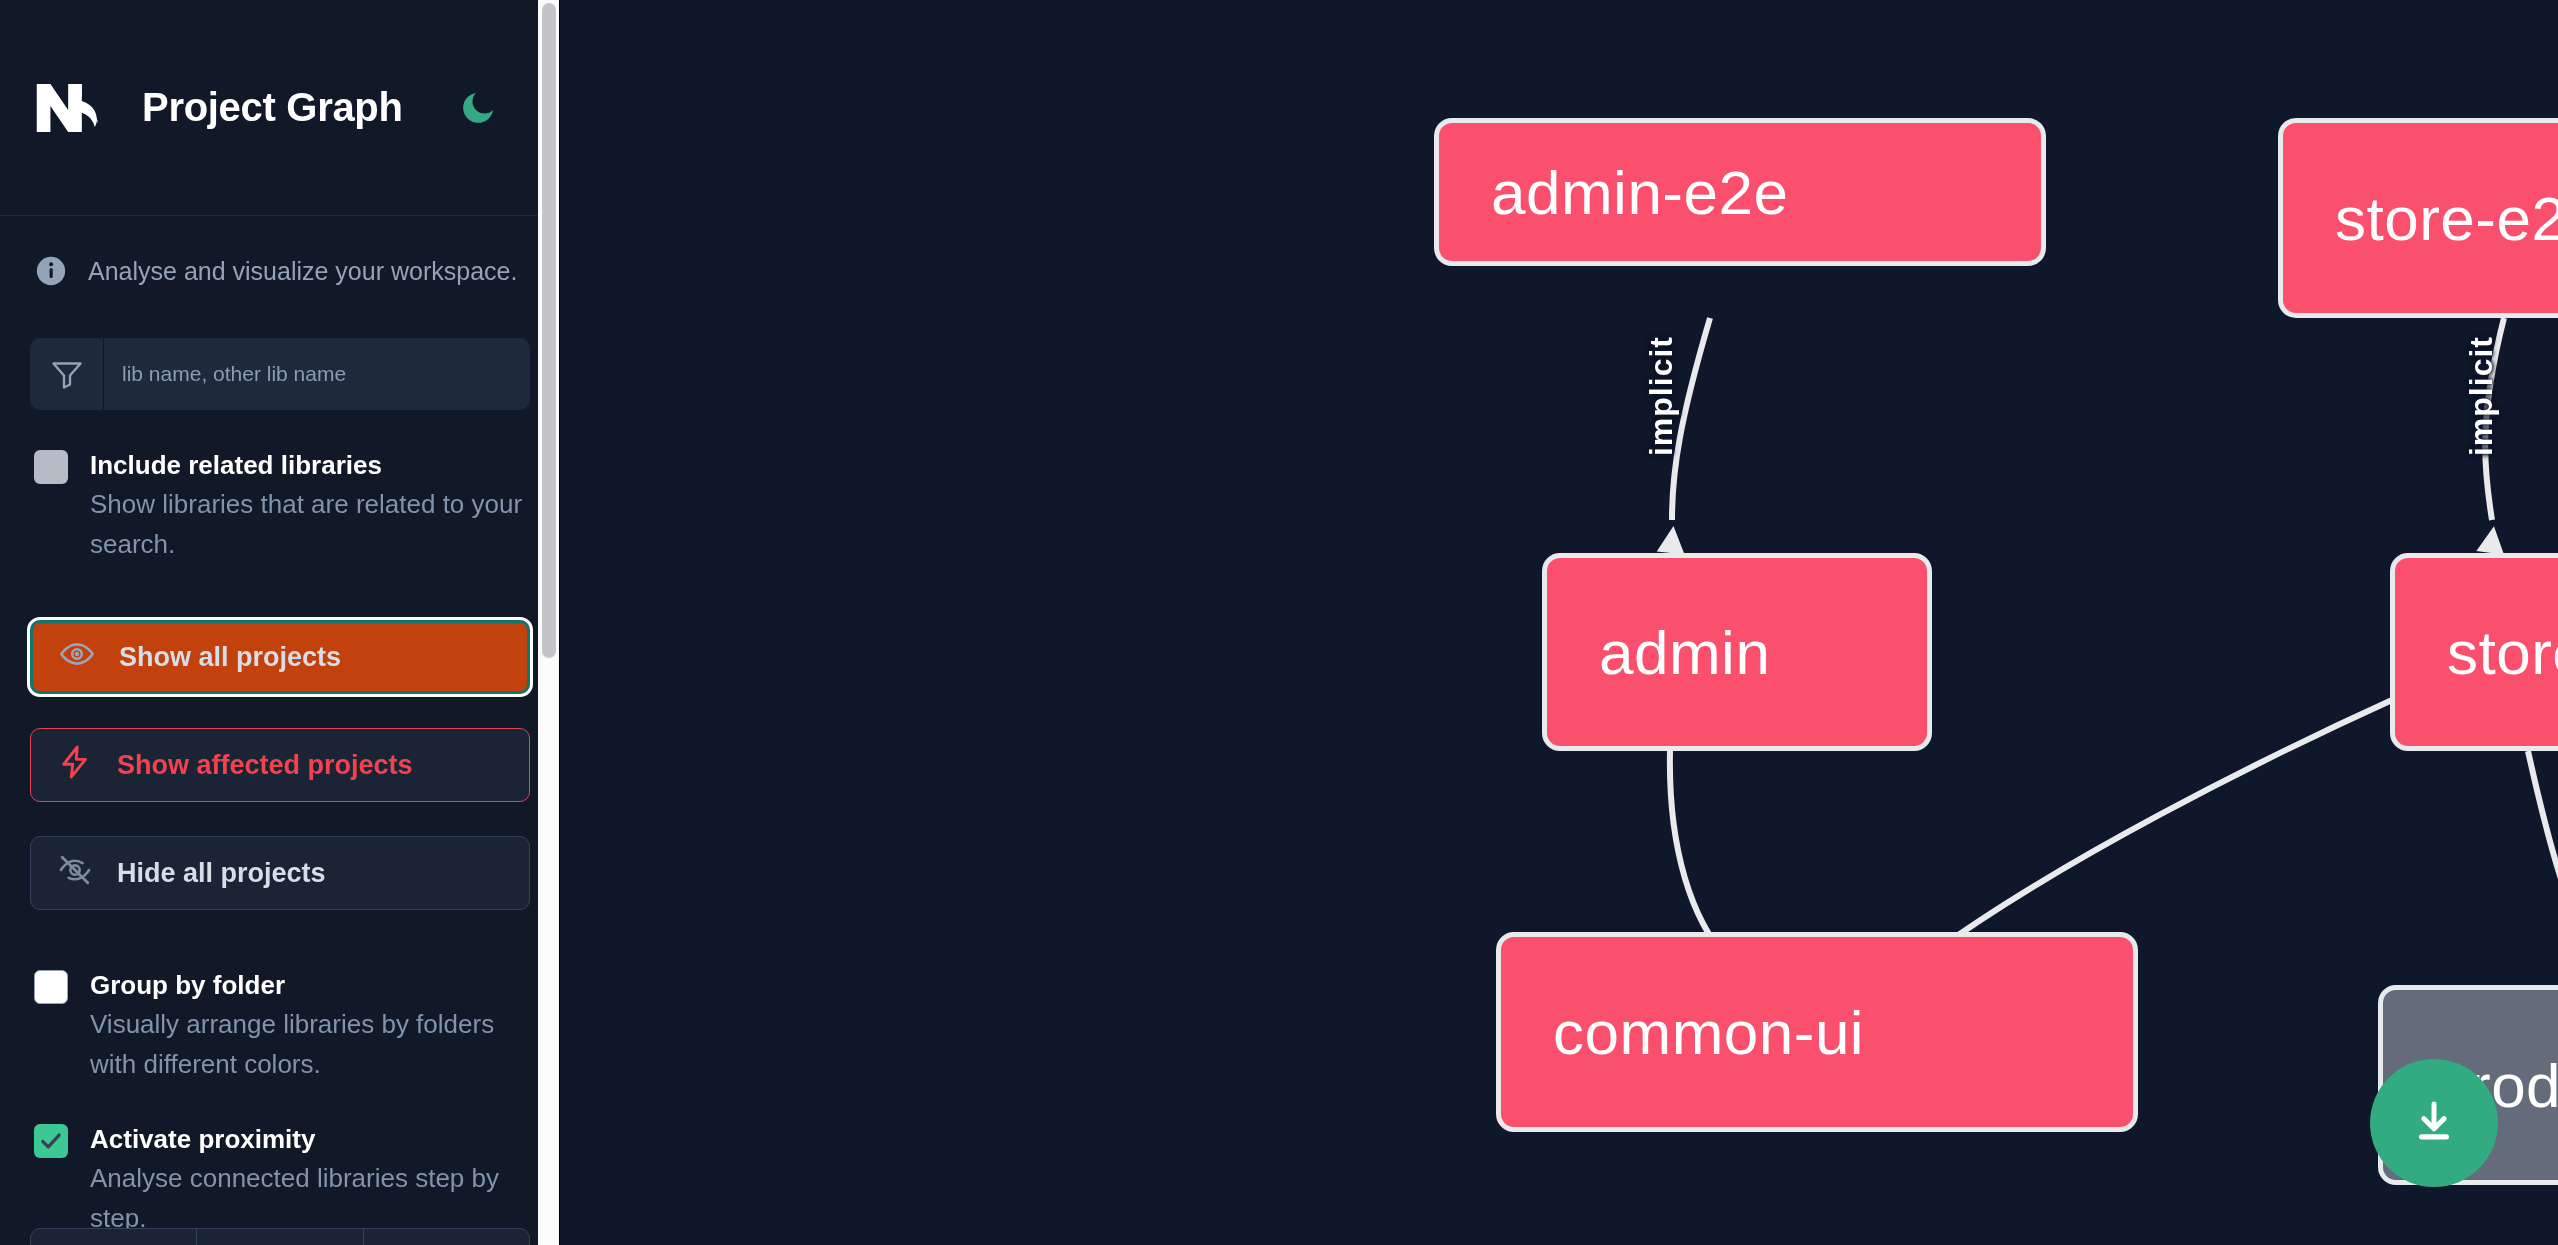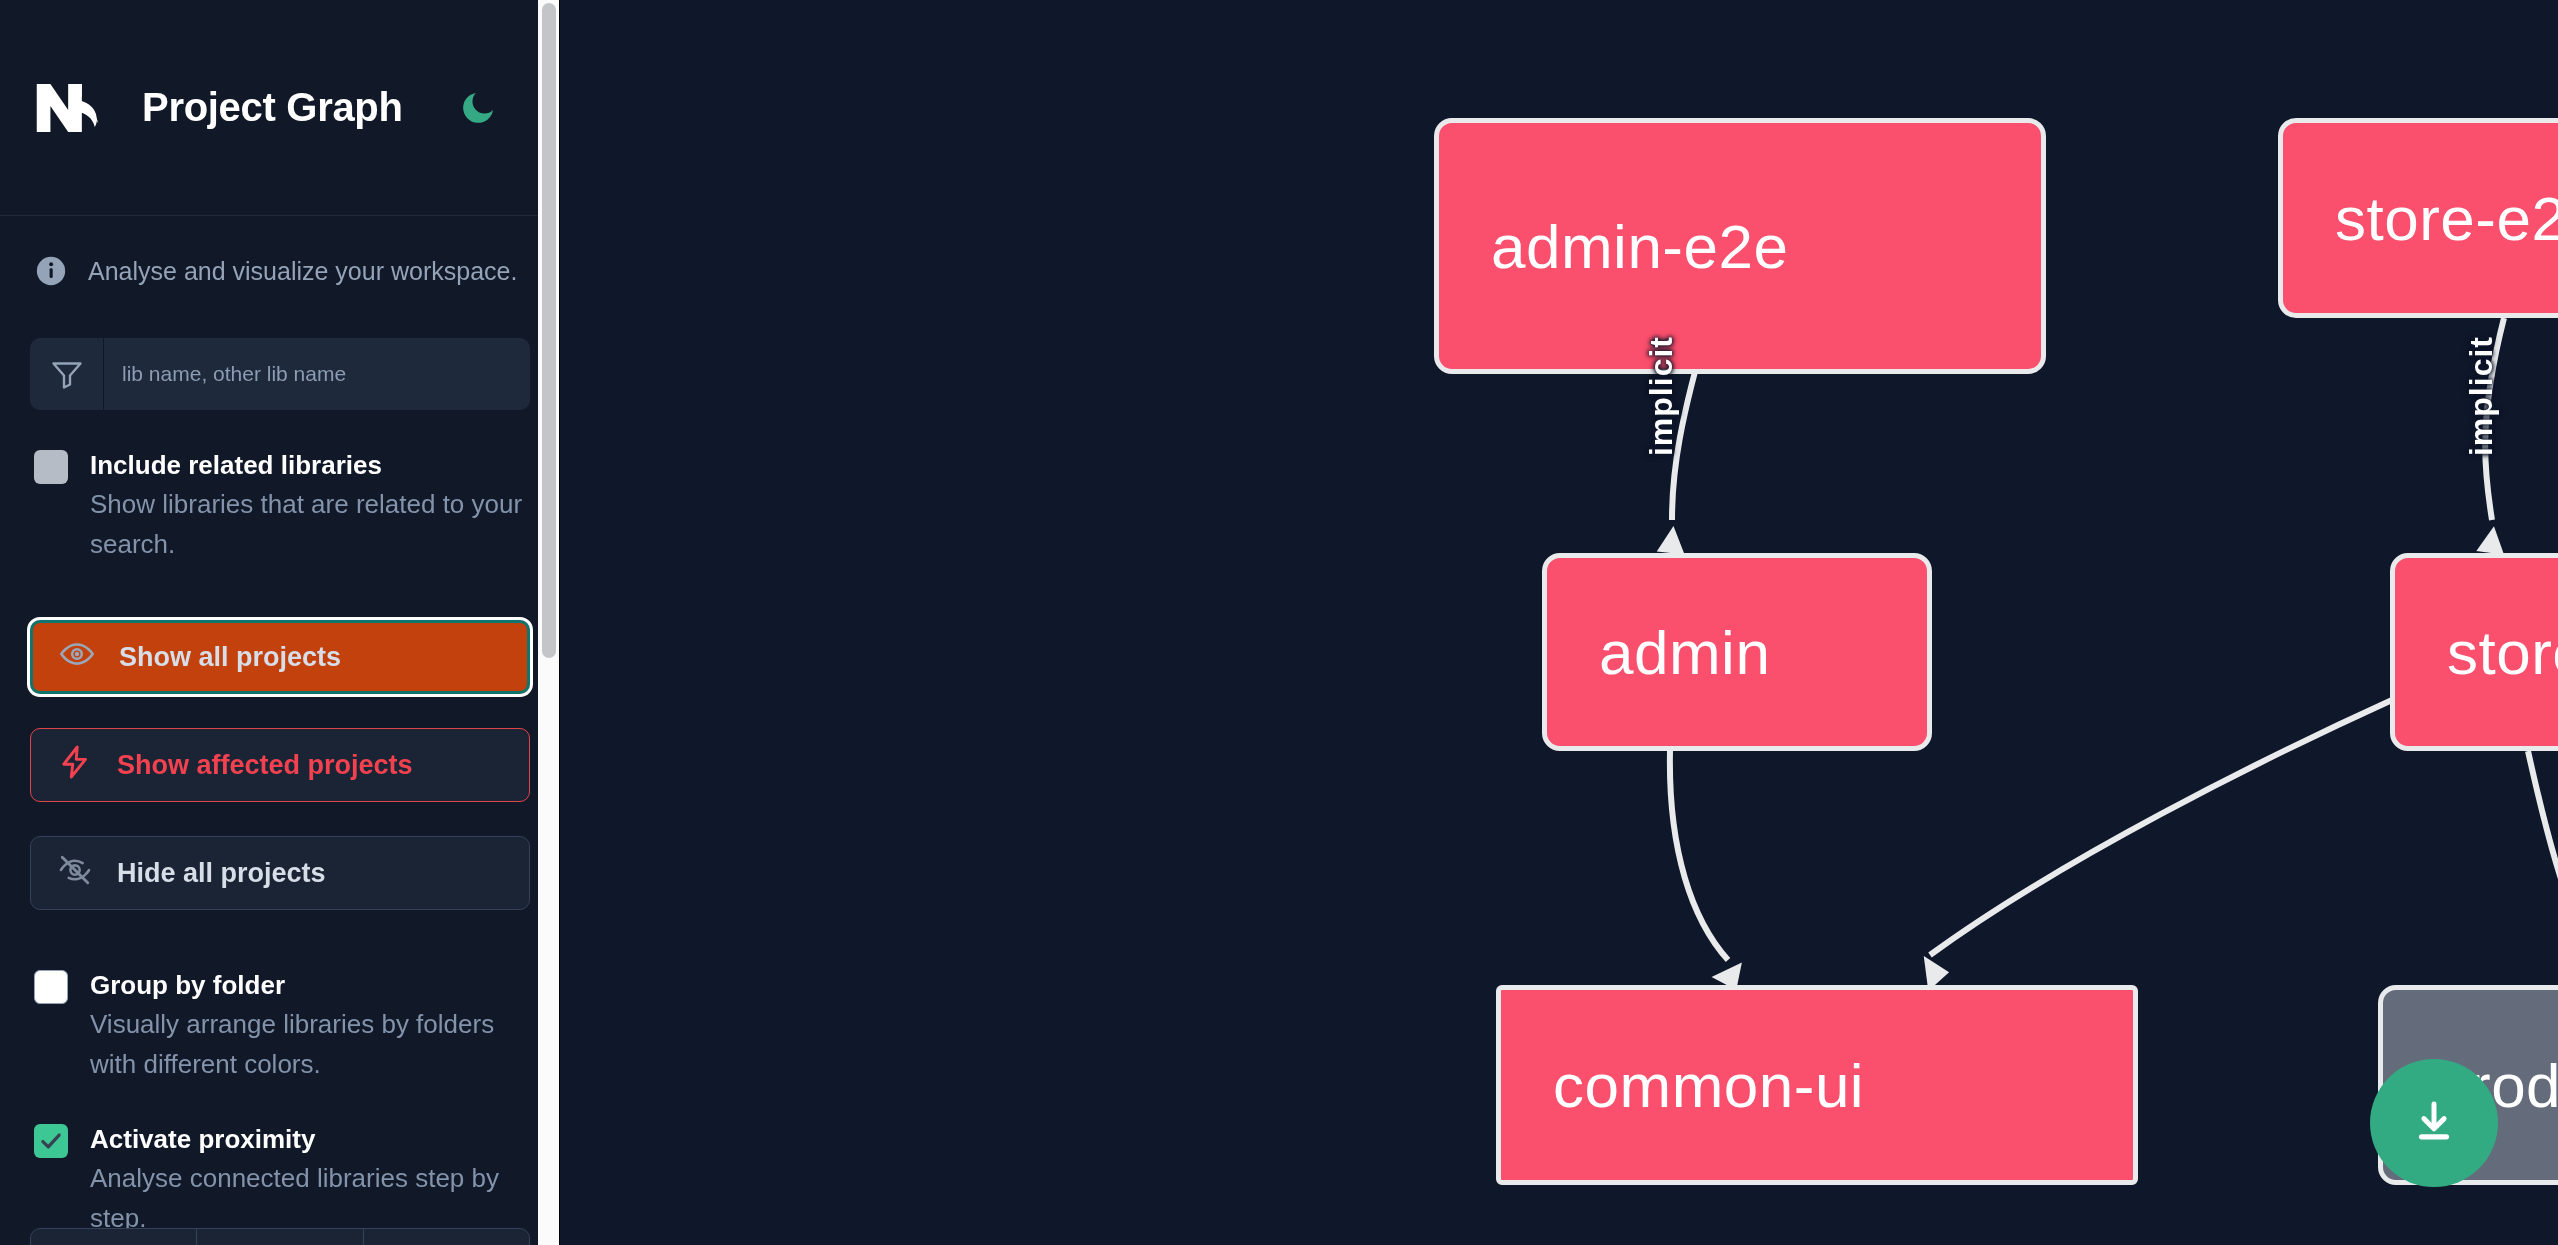--- a/index.html
+++ b/index.html
@@ -342,33 +342,33 @@
       <path class="edge-path" d="M1832,700 C1700,760 1500,860 1370,955"></path>
       <polygon class="edge-head" points="1356,985 1384,985 1376,956" transform="rotate(-42 1370 972)"></polygon>
 
       <path class="edge-path" d="M1968,751 C1990,850 2010,920 2036,958"></path>
       <polygon class="edge-head" points="2028,985 2056,985 2046,958" transform="rotate(-22 2042 972)"></polygon>
     </svg>
 
     <div class="edge-label" style="left:1083px; top:336px;">implicit</div>
     <div class="edge-label" style="left:1903px; top:336px;">implicit</div>
 
-    <div class="gnode red" style="left:874px;  top:118px; width:612px; height:256px;">
+    <div class="gnode red" style="left:874px;  top:118px; width:612px; height:148px;">
       <span>admin-e2e</span>
     </div>
     <div class="gnode red" style="left:1718px; top:118px; width:570px; height:200px;">
       <span>store-e2e</span>
     </div>
     <div class="gnode red" style="left:982px;  top:553px; width:390px; height:198px;">
       <span>admin</span>
     </div>
     <div class="gnode red" style="left:1830px; top:553px; width:346px; height:198px;">
       <span>store</span>
     </div>
-    <div class="gnode red" style="left:936px;  top:985px; width:642px; height:200px;border-radius:6px;">
+    <div class="gnode red" style="left:936px;  top:932px; width:642px; height:200px;">
       <span>common-ui</span>
     </div>
     <div class="gnode grey" style="left:1818px; top:985px; width:524px; height:200px;">
       <span>products</span>
     </div>
 
     <button class="fab">
       <span>
         <svg viewBox="0 0 24 24" width="54" height="54" aria-hidden="true">
           <path d="M12 4v10" stroke="#ffffff" stroke-width="2.2" stroke-linecap="round" fill="none"></path>

